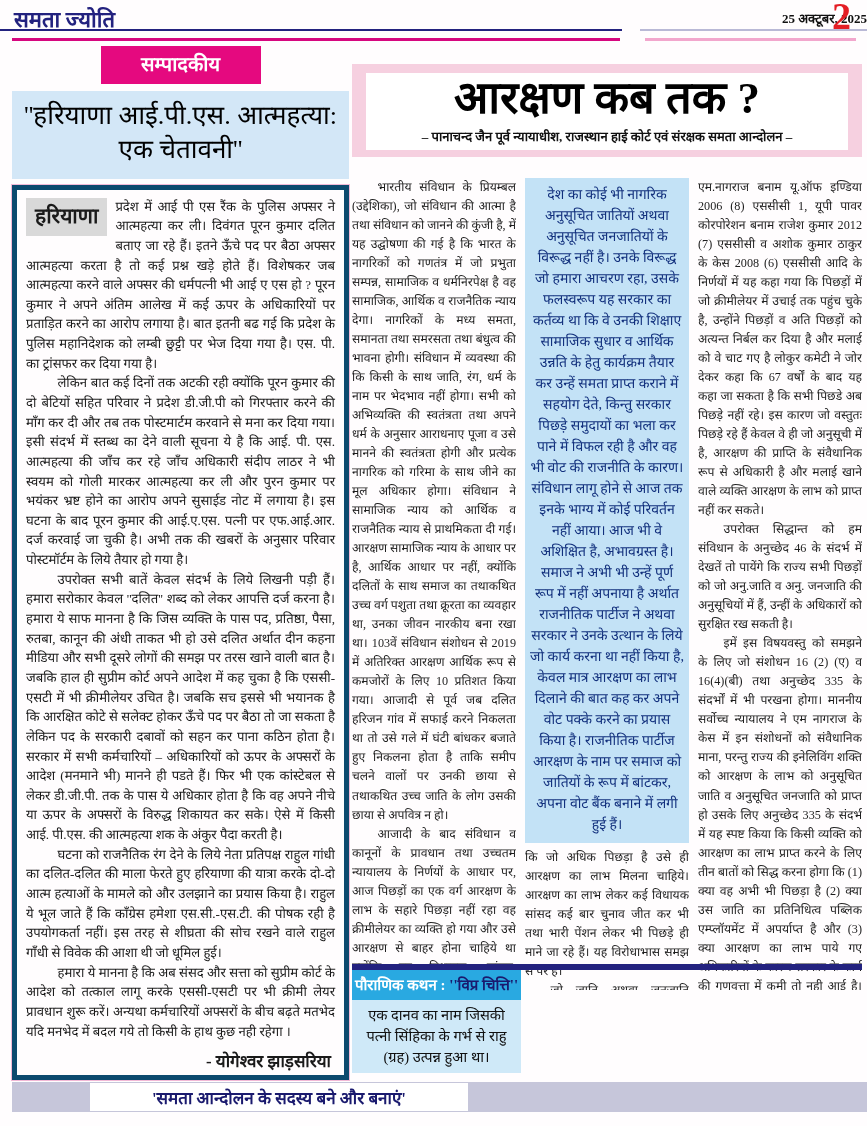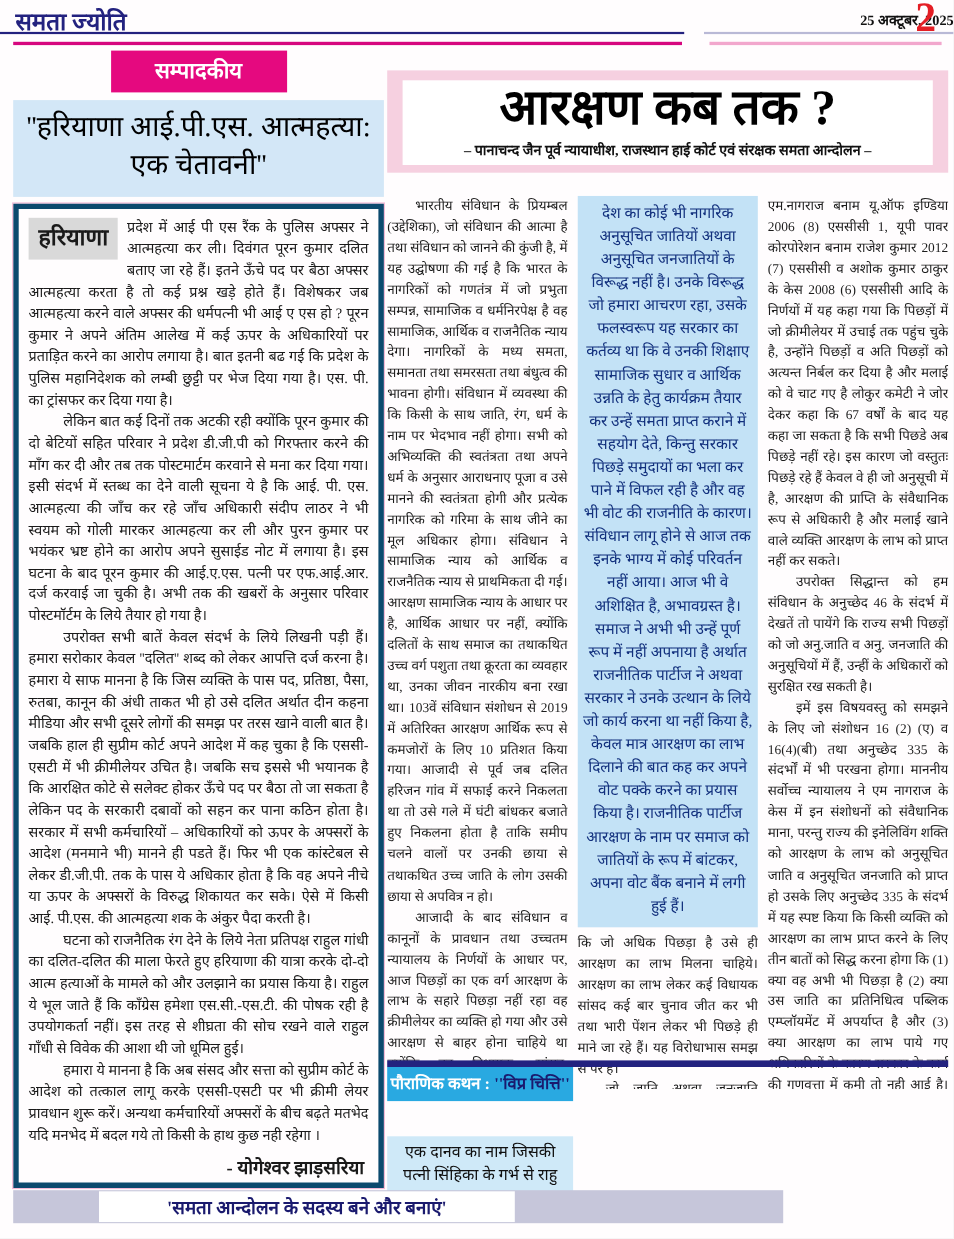--- a/index.html
+++ b/index.html
@@ -32,33 +32,33 @@
   .headline { font-size:45px; font-weight:bold; line-height:1.1; color:#000; }
   .byline { font-size:13px; font-weight:bold; margin-top:3px; color:#111; }
   .cols { display:flex; gap:9px; margin-top:21px; height:812px; overflow:hidden; }
   .col { flex:1; font-size:12.2px; line-height:1.56; text-align:justify; color:#1c1c1c; overflow:hidden; }
   .col .para { text-indent:2.1em; }
   .col .para.no-indent { text-indent:0; }
   .highlight-box { background:#c3e2f6; color:#12307d; font-weight:normal; text-align:center; text-indent:0; font-size:14px; line-height:1.5; padding:6px 5px 8px; margin-bottom:5px; }
 
   
   .bottom-row { position:absolute; left:352px; top:964px; width:510px; height:108px; display:flex; gap:4px; border-top:6px solid #23227f; }
-  .myth-box { width:169px; display:flex; flex-direction:column;gap:32px; }
+  .myth-box { width:169px; display:flex; flex-direction:column; }
   .myth-header { background:#29a9e1; text-align:center; padding:4px 1px 6px; font-size:15px; font-weight:bold; }
   .myth-header .lbl { color:#fff; }
   .myth-header .term { color:#1a1a6e; }
   .myth-body { background:#cfe9f8; flex:1; text-align:center; font-size:14.6px; line-height:1.45; padding:5px 10px; color:#101010; }
   .poem-box { flex:1; background:#ec0c8c; color:#fff; font-weight:bold; font-size:16.5px; line-height:1.45; padding:7px 12px; font-family:"Liberation Sans","DejaVu Sans",sans-serif; }
   .poem-line.l0 { padding-left:6%; }
   .poem-line.l1 { padding-left:16%; }
   .poem-line.l2 { padding-left:27%; }
   .poem-line.l3 { padding-left:38%; }
 
   
-  .footer { position:absolute; left:12px; top:1082px; width:700px; height:30px; background:#c6c6da; }
+  .footer { position:absolute; left:12px; top:1082px; width:856px; height:30px; background:#c6c6da; }
   .footer-white { position:absolute; left:78px; top:1px; width:378px; height:28px; background:#fff; display:flex; align-items:center; justify-content:center; color:#1a1a6e; font-weight:bold; font-size:17px; }
 </style>
 </head>
 <body>
 
 <div id="page">
 
   <div class="masthead">समता ज्योति</div>
   <div class="issue-date">25 अक्टूबर, 2025</div>
   <div class="page-num">2</div>

